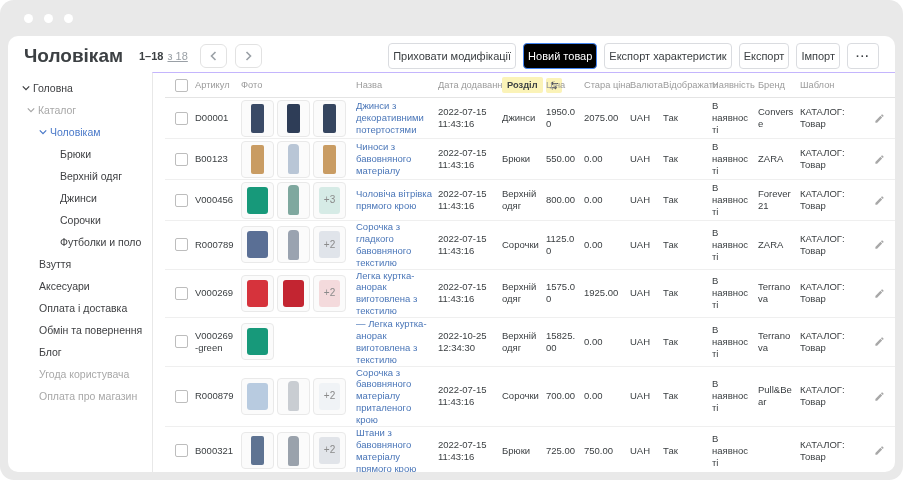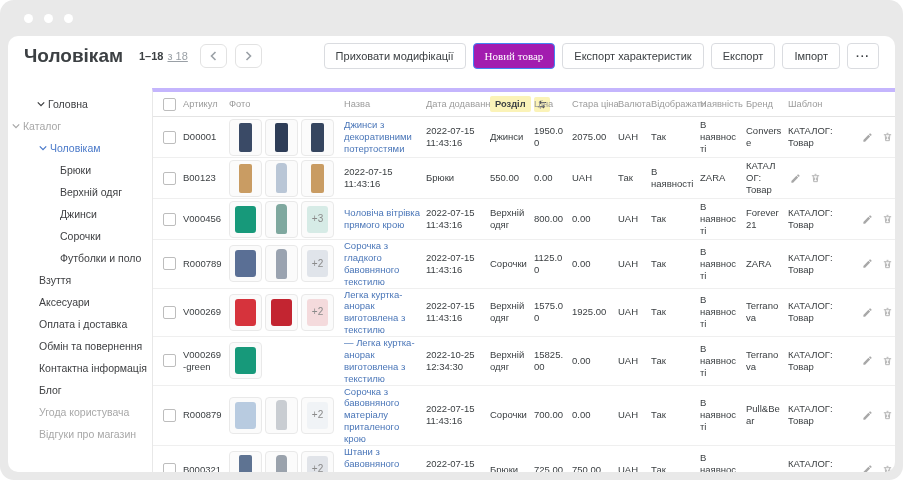--- a/index.html
+++ b/index.html
@@ -1,46 +1,46 @@
 <!DOCTYPE html>
 <html><head>
 <meta charset="utf-8">
 <style>
   * { box-sizing: border-box; margin: 0; padding: 0; }
   body { background: #ffffff; font-family: "Liberation Sans", sans-serif; }
   .frame { position: relative; width: 903px; height: 480px; background: #e9e9e9; border-radius: 14px; overflow: hidden; }
   .dots { position: absolute; top: 14px; left: 24px; display: flex; gap: 11px; }
   .dot { width: 9px; height: 9px; border-radius: 50%; background: #ffffff; }
 
-  .panel { position: absolute; top: 36px; left: 8px; right: 8px; bottom: 8px; background: #ffffff; border-radius: 10px; overflow: hidden; display: flex; flex-direction: column; gap: 16px; }
+  .panel { position: absolute; top: 36px; left: 8px; right: 8px; bottom: 8px; background: #ffffff; border-radius: 10px; overflow: hidden; display: flex; flex-direction: column; }
 
   .pagehead { height: 36px; flex: 0 0 auto; display: flex; align-items: center; padding: 4px 16px 0 16px; }
   .title { font-size: 19px; font-weight: 700; color: #3c4043; }
   .pg { display: flex; align-items: baseline; gap: 4px; margin-left: 16px; }
   .pg-range { font-size: 11px; font-weight: 700; color: #3c4043; }
   .pg-of { font-size: 11px; color: #9aa0a6; text-decoration: underline; }
   .navbtns { display: flex; gap: 8px; margin-left: 12px; }
   .nav-btn { width: 27px; height: 24px; border: 1px solid #e2e2e2; border-radius: 6px; background: #fff; display: flex; align-items: center; justify-content: center; color: #9aa0a6; cursor: pointer; }
   .toolbar { margin-left: auto; display: flex; gap: 7px; align-items: center; }
-  .btn { height: 26px; padding: 0 11px; border: 1px solid #dadce0; border-radius: 4px; background: #fff; font-size: 11px; color: #3c4043; display: flex; align-items: center; white-space: nowrap; cursor: pointer; font-family: "Liberation Sans", sans-serif; }
-  .btn.primary { background: #a21caf; border-color: #4285f4; color: #fff; font-family: Liberation Serif, serif; }
+  .btn { height: 26px; padding: 0 4px; border: 1px solid #dadce0; border-radius: 4px; background: #fff; font-size: 11px; color: #3c4043; display: flex; align-items: center; white-space: nowrap; cursor: pointer; font-family: "Liberation Sans", sans-serif; }
+  .btn.primary { background: #000000; border-color: #4285f4; color: #fff; }
   .btn.more { padding: 0 8px; font-weight: 700; letter-spacing: 1px; }
 
   .content { flex: 1; display: flex; min-height: 0; }
   .sidebar { flex: 0 0 144px; width: 144px; padding-top: 5px; overflow: hidden; }
   .sb-item { height: 22px; display: flex; align-items: center; font-size: 10.5px; color: #3f4043; cursor: pointer; }
-  .sb-item.lvl0 { padding-left: 29px; }
-  .sb-item.lvl1 { padding-left: 4px; }
+  .sb-item.lvl0 { padding-left: 14px; }
+  .sb-item.lvl1 { padding-left: 19px; }
   .sb-item.lvl2 { padding-left: 31px; }
   .sb-item.lvl3 { padding-left: 52px; }
   .sb-item.muted { color: #a8a8a8; }
   .sb-item.active { color: #4a79c9; }
   .chev { width: 11px; display: flex; align-items: center; flex: 0 0 11px; }
 
-  .tablewrap { flex: 1; min-width: 0; border-left: 1px solid #e8e8e8; border-top: 4px solid #c4b5fd; display: flex; flex-direction: column; }
+  .tablewrap { flex: 1; min-width: 0; border-left: 1px solid #e8e8e8; border-top: 1px solid #c4b5fd; display: flex; flex-direction: column; padding-left: 12px; }
   .thead, .trow { display: grid; grid-template-columns: 20px 46px 115px 82px 64px 44px 38px 46px 33px 49px 46px 42px 72px 1fr; align-items: center; padding-left: 10px; }
   .thead { height: 25px; flex: 0 0 auto; border-bottom: 1px solid #e4e4e4; color: #9b9b9b; font-size: 9.3px; }
   .th { white-space: nowrap; overflow: visible; }
   .th-razdel { display: flex; align-items: center; gap: 3px; }
   .hl { background: #fbf3b8; padding: 3px 5px; border-radius: 2px; color: #3c4043; font-weight: 700; }
   .hl-icon { background: #fbf3b8; padding: 3px 3px; border-radius: 2px; display: flex; align-items: center; cursor: pointer; }
   .rows { flex: 1; overflow: hidden; }
   .trow { min-height: 41px; border-bottom: 1px solid #efefef; font-size: 9.5px; color: #3c4043; line-height: 1.25; }
   .cell { padding-right: 6px; overflow-wrap: break-word; }
   .cbx { width: 13px; height: 13px; border: 1px solid #bdbdbd; border-radius: 2px; background: #fff; cursor: pointer; }
@@ -142,30 +142,27 @@
           <div class="sb-item lvl2">
             <span class="sb-label">Аксесуари</span>
           </div>
           <div class="sb-item lvl2">
             <span class="sb-label">Оплата і доставка</span>
           </div>
           <div class="sb-item lvl2">
             <span class="sb-label">Обмін та повернення</span>
           </div>
           <div class="sb-item lvl2">
-            <span class="sb-label">Контактна інформація</span>
-          </div>
-          <div class="sb-item lvl2">
             <span class="sb-label">Блог</span>
           </div>
           <div class="sb-item lvl2 muted">
             <span class="sb-label">Угода користувача</span>
           </div>
           <div class="sb-item lvl2 muted">
-            <span class="sb-label">Відгуки про магазин</span>
+            <span class="sb-label">Оплата про магазин</span>
           </div>
         </div>
 
       <div class="tablewrap">
         <div class="thead">
           <div>
               <div class="cbx"></div>
             </div>
           <div class="th">Артикул</div>
           <div class="th">Фото</div>
@@ -237,20 +234,21 @@
                 <div class="thumb">
                   <span class="g-pants" style="background: rgb(201, 156, 99);"></span>
                 </div>
                 <div class="thumb">
                   <span class="g-person" style="background: rgb(185, 198, 214);"></span>
                 </div>
                 <div class="thumb">
                   <span class="g-pants" style="background: rgb(201, 156, 99);"></span>
                 </div>
               </div>
+              <div class="cell"><a class="name-link">Чиноси з бавовняного матеріалу</a></div>
               <div class="cell">2022-07-15 11:43:16</div>
               <div class="cell">Брюки</div>
               <div class="cell">550.00</div>
               <div class="cell">0.00</div>
               <div class="cell">UAH</div>
               <div class="cell">Так</div>
               <div class="cell">В наявності</div>
               <div class="cell">ZARA</div>
               <div class="cell">КАТАЛОГ: Товар</div>
               <div class="rowact">

